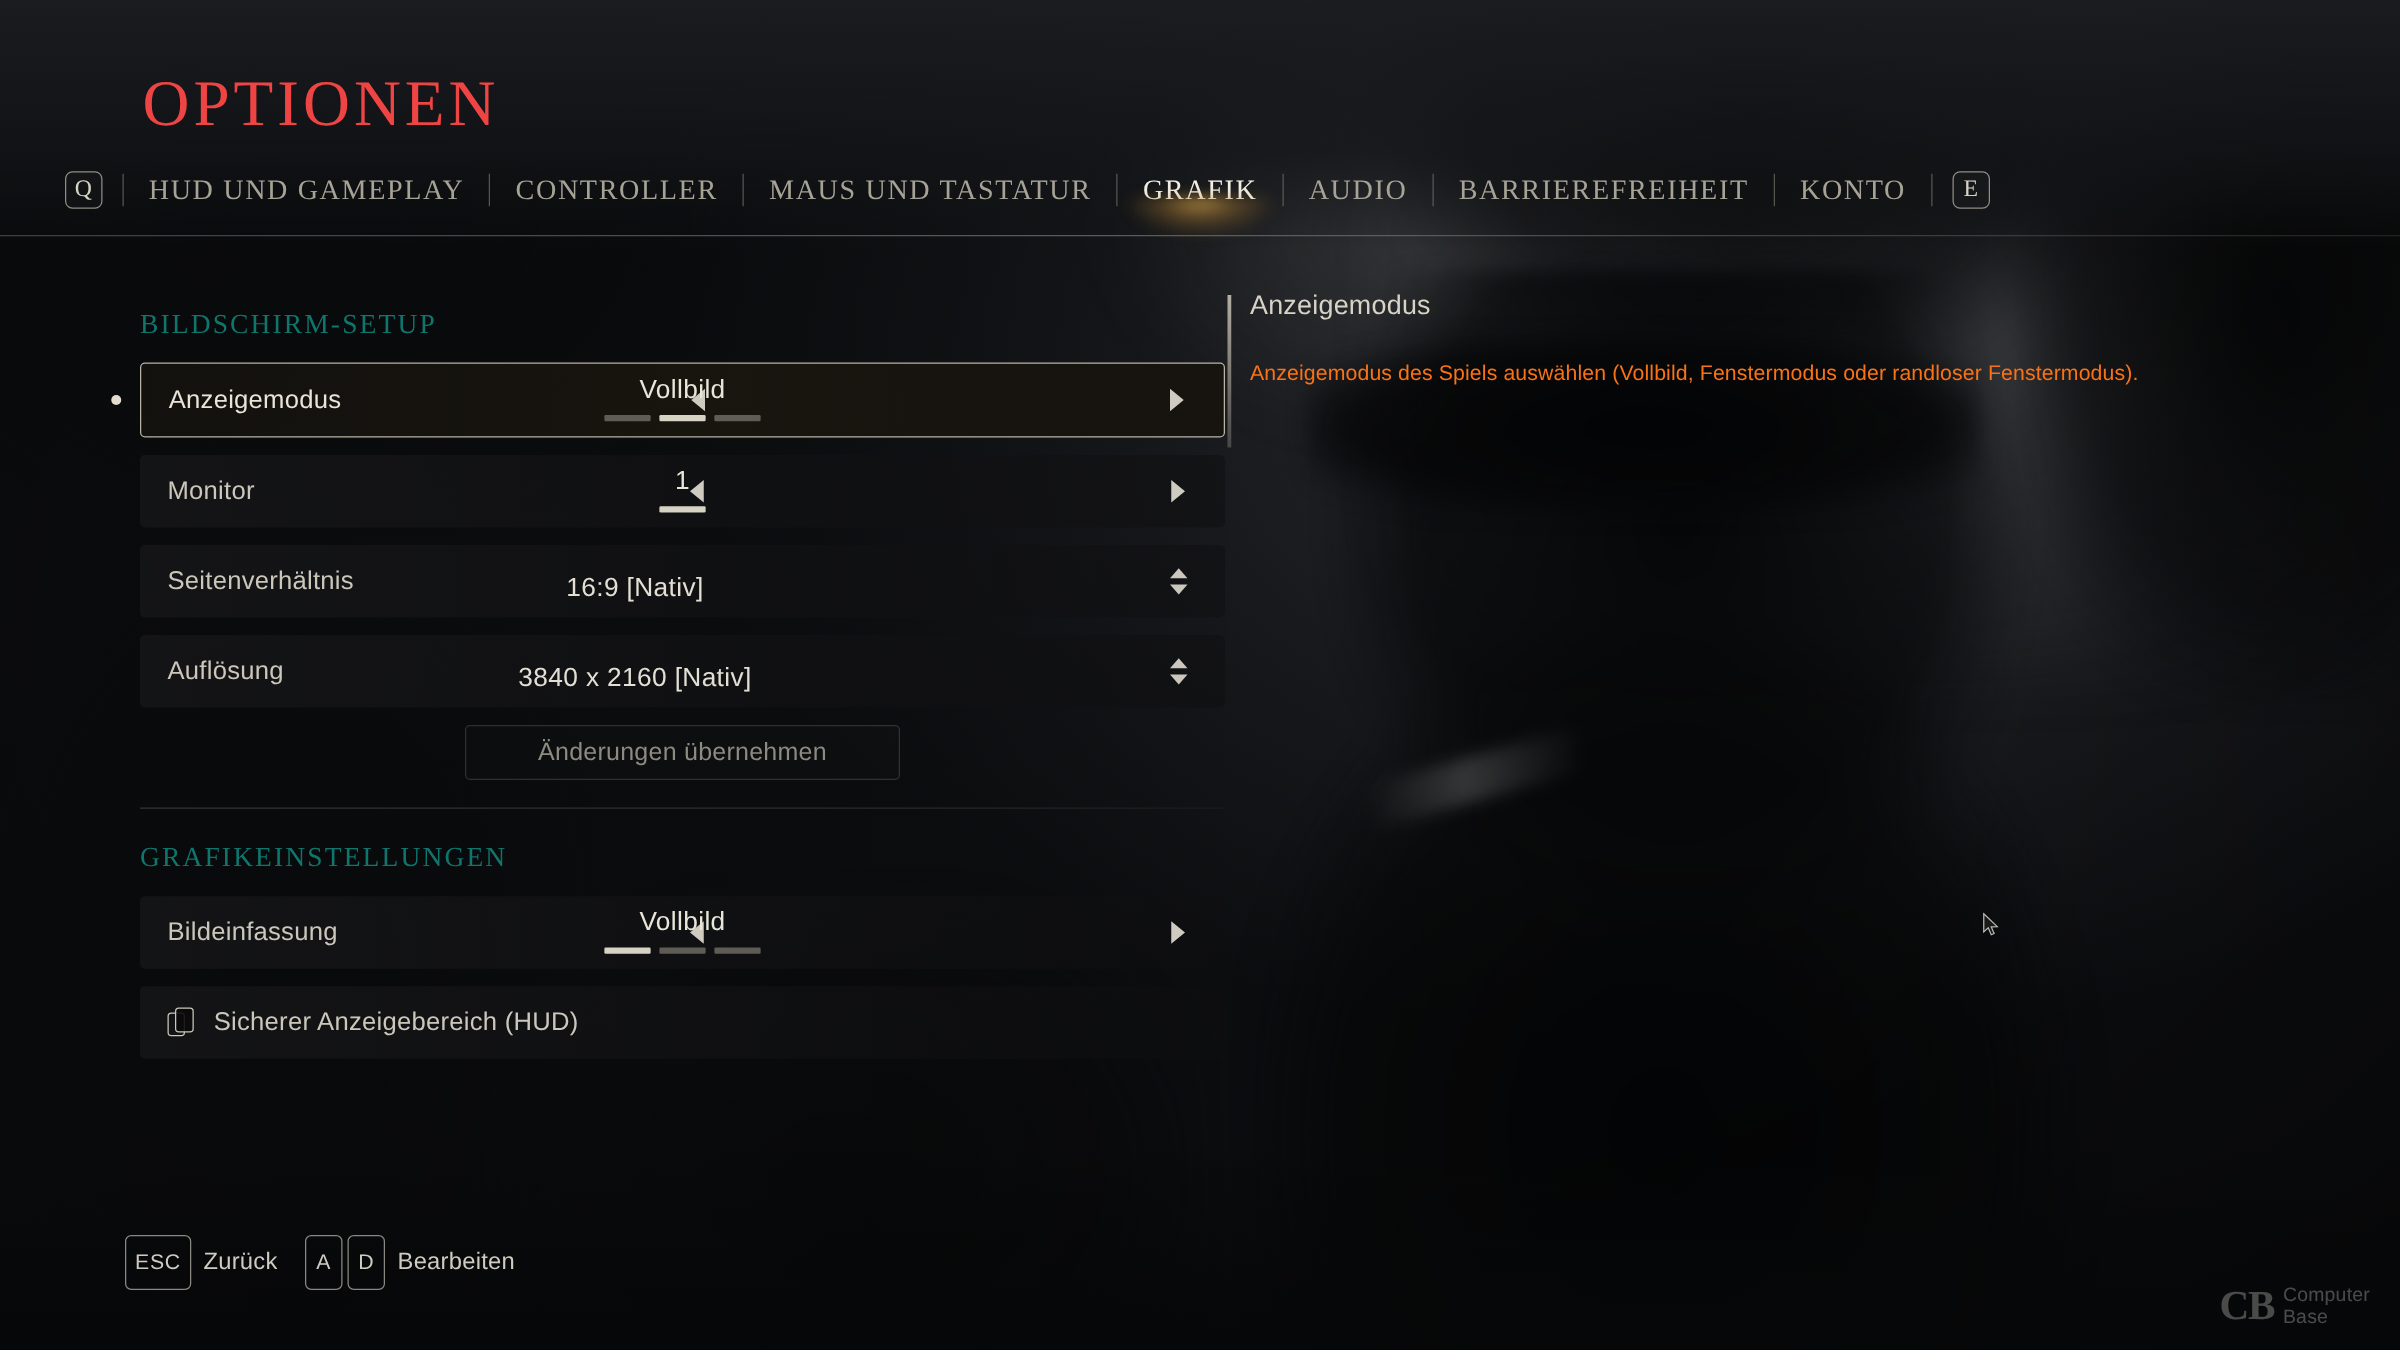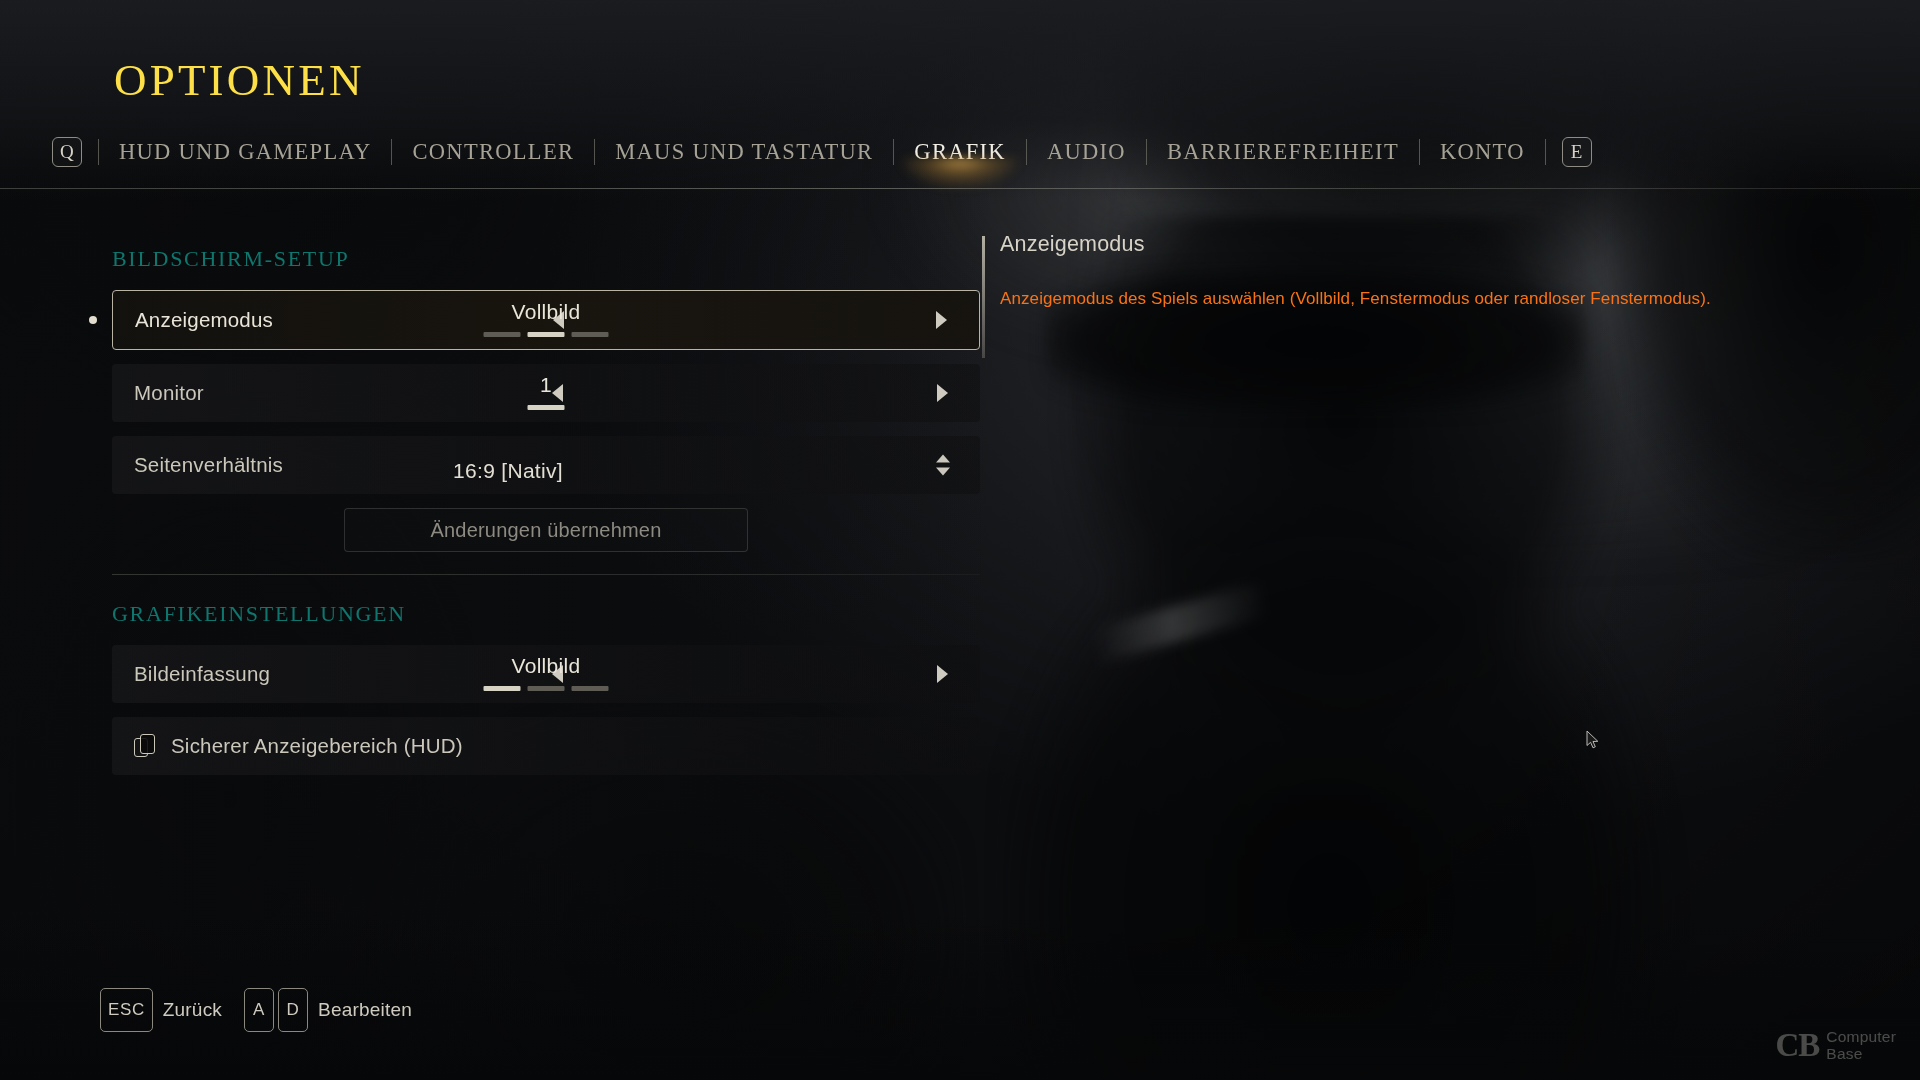--- a/index.html
+++ b/index.html
@@ -70,22 +70,22 @@
     position:absolute; left:0; bottom:0; width:100%; height:170px;
     background:linear-gradient(0deg, rgba(6,7,8,.92) 0%, rgba(6,7,8,.45) 55%, rgba(6,7,8,0) 100%);
   }
 
   
   #ui { position:absolute; inset:0; }
 
   .title {
     position:absolute; left:114px; top:54px;
     font-family:"Liberation Serif", serif;
-    font-size:45px; letter-spacing:3.2px;
-    color:#fde047; font-weight:400;
+    font-size:52px; letter-spacing:3.2px;
+    color:#ef4444; font-weight:400;
   }
 
   
   .tabbar {
     position:absolute; left:52px; top:132px;
     display:flex; align-items:center; gap:0px;
     height:40px;
   }
   .keycap {
     display:flex; align-items:center; justify-content:center;
@@ -171,21 +171,21 @@
     position:absolute; right:30px; top:50%; transform:translateY(-50%);
     display:flex; flex-direction:column; gap:5px; align-items:center;
   }
   .dd-caret i {
     width:0; height:0; border-left:7px solid transparent; border-right:7px solid transparent;
   }
   .dd-caret i.up   { border-bottom:8px solid #cbc7bc; }
   .dd-caret i.down { border-top:8px solid #cbc7bc; }
 
   .apply-btn {
-    width:404px; margin:4px auto 0; height:44px;
+    width:348px; margin:4px auto 0; height:44px;
     display:flex; align-items:center; justify-content:center;
     border:1px solid rgba(140,138,130,.28); border-radius:4px;
     color:#8d8a81; font-size:20px; letter-spacing:.2px;
     background:rgba(255,255,255,.012);
   }
 
   .divider {
     width:100%; height:1px; margin:22px 0 26px;
     background:linear-gradient(90deg, rgba(150,148,140,.30) 0%, rgba(150,148,140,.22) 70%, rgba(150,148,140,.06) 100%);
   }
@@ -320,20 +320,28 @@
 
     <div class="row">
       <div class="row-label">Seitenverhältnis</div>
       <div class="dd-value">16:9 [Nativ]</div>
       <div class="dd-caret">
         <i class="up"></i>
         <i class="down"></i>
       </div>
     </div>
 
+    <div class="row">
+      <div class="row-label">Auflösung</div>
+      <div class="dd-value">3840 x 2160 [Nativ]</div>
+      <div class="dd-caret">
+        <i class="up"></i>
+        <i class="down"></i>
+      </div>
+    </div>
 
     <div class="apply-btn">Änderungen übernehmen</div>
 
     <div class="divider"></div>
 
     <div class="section-head">GRAFIKEINSTELLUNGEN</div>
 
     <div class="row">
       <div class="row-label">Bildeinfassung</div>
       <div class="arrow-l"></div>

